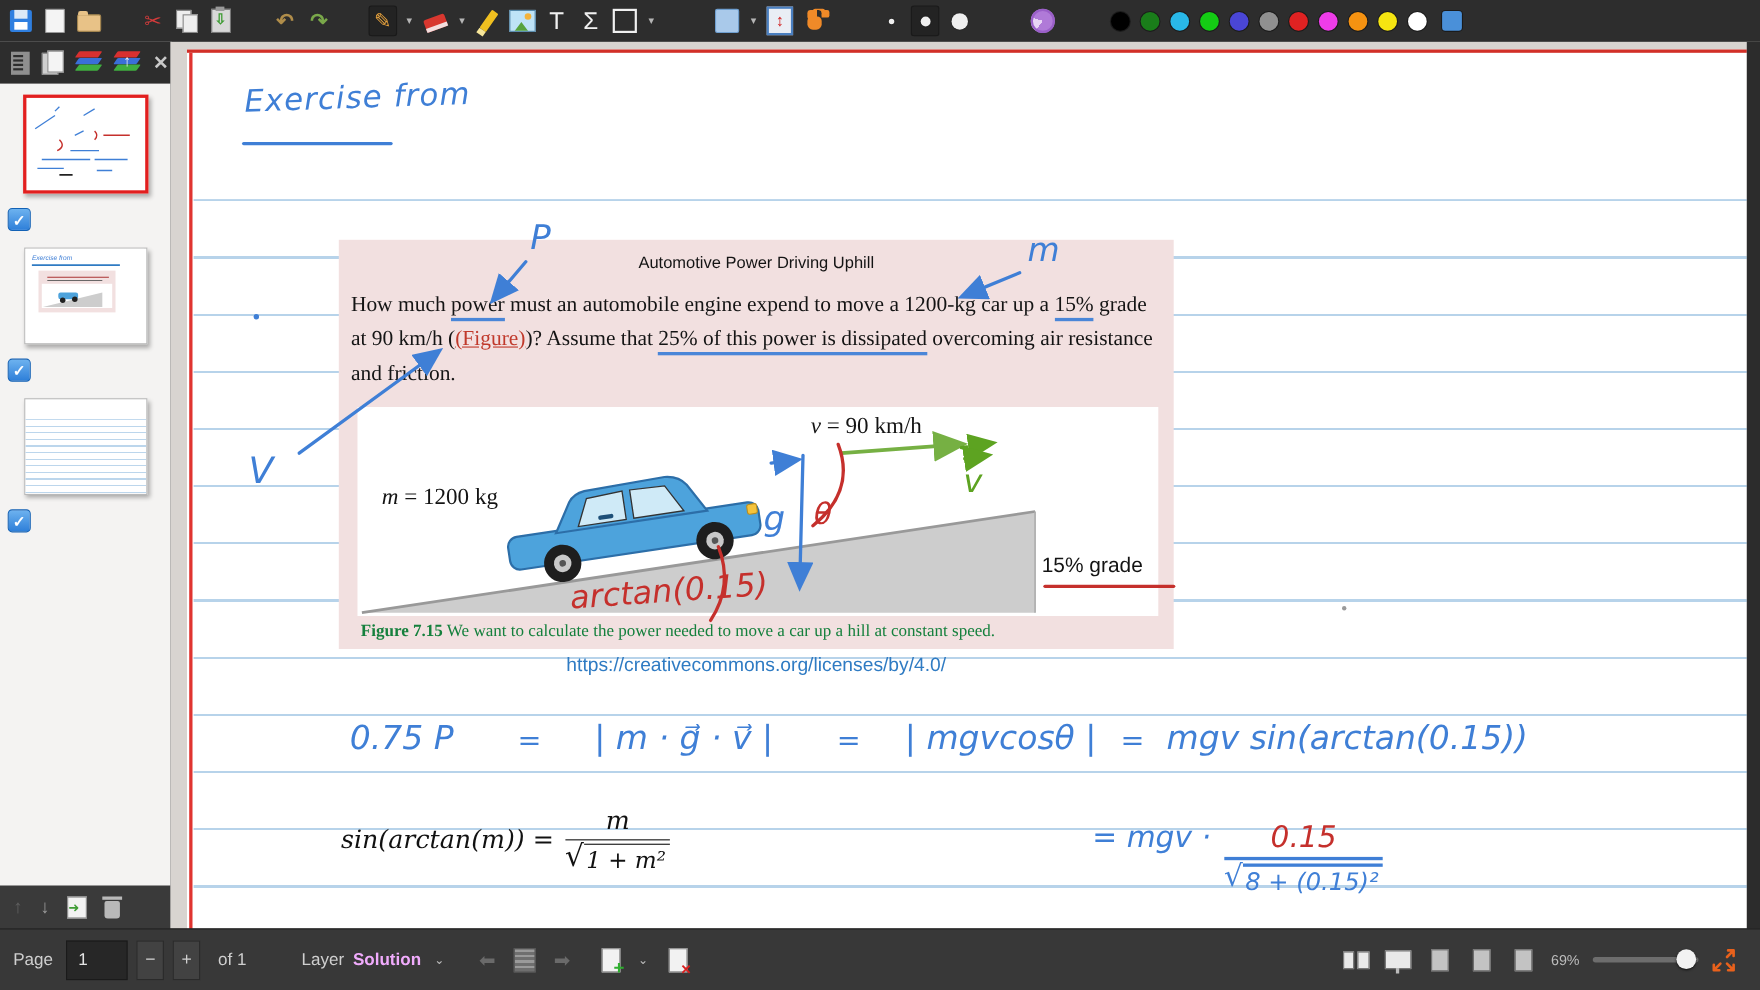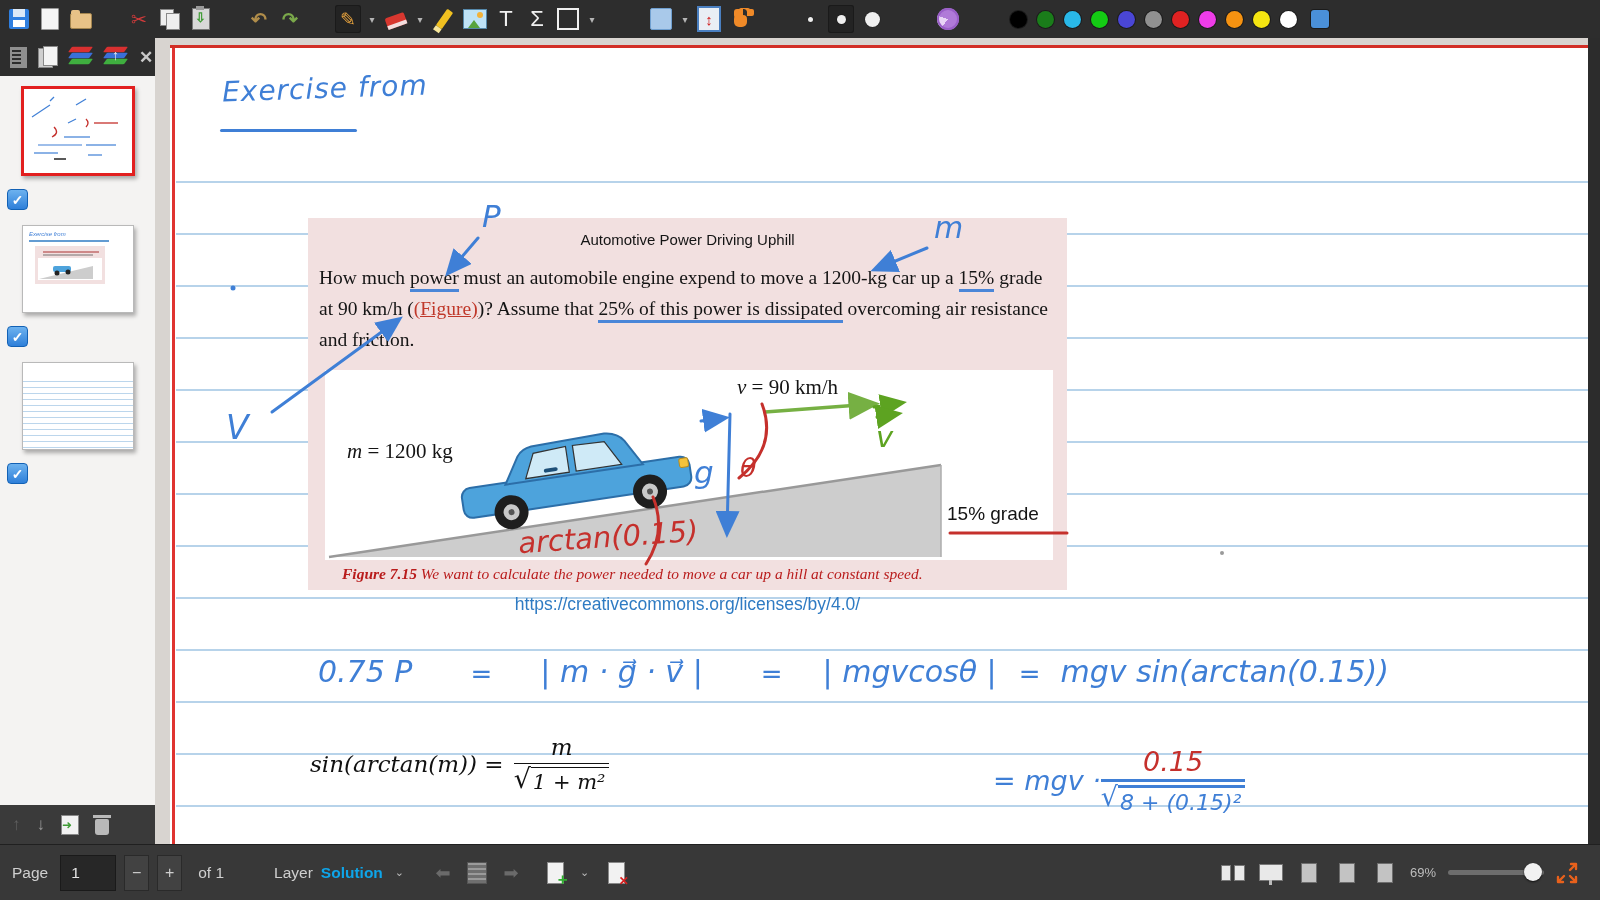--- a/index.html
+++ b/index.html
@@ -93,40 +93,40 @@
   .heading{left:52px;top:24px;font-size:28px;transform:rotate(-2deg);letter-spacing:1px;}
   .heading-ul{left:50px;top:81px;width:137px;height:3px;background:#3f7fd6;border-radius:2px;}
   .srcurl{left:48px;top:93px;font-size:17.5px;color:#2f7bc3;letter-spacing:.2px;}
   .card{left:138px;top:170px;width:759px;height:372px;background:#f2e0e0;}
   .card-title{position:absolute;top:13px;left:0;width:100%;text-align:center;font-size:15px;color:#141414;}
   .card-body{position:absolute;left:11px;top:44px;width:736px;font-family:"Liberation Serif","DejaVu Serif",serif;
              font-size:19.5px;line-height:31px;color:#141414;}
   .ul-blue{border-bottom:3px solid #4a86d8;padding-bottom:1px;}
   .link-red{color:#c0392b;text-decoration:underline;}
   .figbox{position:absolute;left:17px;top:152px;width:728px;height:190px;background:#fff;}
-  .caption{position:absolute;left:34px;top:347px;width:724px;font-family:"Liberation Serif","DejaVu Serif",serif;
-           font-style:italic;font-size:15.5px;color:#b91c1c;}
+  .caption{position:absolute;left:20px;top:347px;width:724px;font-family:"Liberation Serif","DejaVu Serif",serif;
+           font-size:15.5px;color:#15803d;}
   .cclink{left:138px;top:546px;width:759px;text-align:center;font-size:17.5px;color:#2f7bc3;}
   .anno-svg{position:absolute;left:0;top:0;pointer-events:none;z-index:6;}
   .sol{left:148px;top:606px;display:flex;align-items:flex-end;font-size:30px;white-space:nowrap;}
   .sol span{display:inline-block;}
   .sol span:nth-child(2){margin-left:58px;font-size:26px;}
   .sol span:nth-child(3){margin-left:48px;}
   .sol span:nth-child(4){margin-left:58px;font-size:26px;}
   .sol span:nth-child(5){margin-left:40px;}
   .sol span:nth-child(6){margin-left:22px;font-size:26px;}
   .sol span:nth-child(7){margin-left:20px;}
   .latex{left:140px;top:686px;display:flex;align-items:center;gap:10px;
          font-family:"DejaVu Serif","Liberation Serif",serif;font-size:23px;color:#111;}
   .frac{display:inline-block;text-align:center;vertical-align:middle;}
   .frac .num{padding:0 8px 3px 8px;border-bottom:1.7px solid #111;}
   .frac .den{padding-top:3px;display:flex;align-items:flex-start;justify-content:center;}
   .rad{font-size:27px;line-height:.9;}
   .radicand{border-top:1.7px solid #111;padding:2px 4px 0 2px;font-size:21px;}
-  .hfrac{left:823px;top:698px;display:flex;align-items:center;gap:0;font-size:27px;}
+  .hfrac{left:823px;top:698px;display:flex;align-items:flex-start;gap:12px;font-size:27px;}
   .hfrac .frac .num{border-bottom:3px solid #3f7fd6;padding:0 14px 2px;}
   .hfrac .rad{color:#3f7fd6;}
   .hfrac .radicand{border-top:3px solid #3f7fd6;font-size:22px;}
   .it{font-style:italic;}
 
   
   .statusbar{position:absolute;left:0;right:0;bottom:0;height:55px;background:#383838;
              border-top:1px solid #202020;display:flex;align-items:center;color:#cfcfcf;
              font-size:15.5px;padding:0 12px;gap:8px;}
   .pginput{width:44px;height:34px;background:#272727;border:1px solid #1a1a1a;color:#e5e5e5;
@@ -465,21 +465,21 @@
     <div class="darkedge"></div>
   </div>
 
   <div class="statusbar">
     <span>Page</span>
     <div class="pginput">1</div>
     <div class="stbtn">−</div>
     <div class="stbtn">+</div>
     <span style="margin-left:8px">of 1</span>
     <span style="margin-left:42px">Layer</span>
-    <span style="color:#0ea5e9;font-weight:bold">Solution</span>
+    <span style="color:#f0abfc;font-weight:bold">Solution</span>
     <span class="chev">⌄</span>
     <div class="sicon" style="margin-left:18px">
         <span class="nav-dis">⬅</span>
       </div>
     <div class="sicon">
         <div class="i-grid"></div>
       </div>
     <div class="sicon">
         <span class="nav-dis">➡</span>
       </div>

